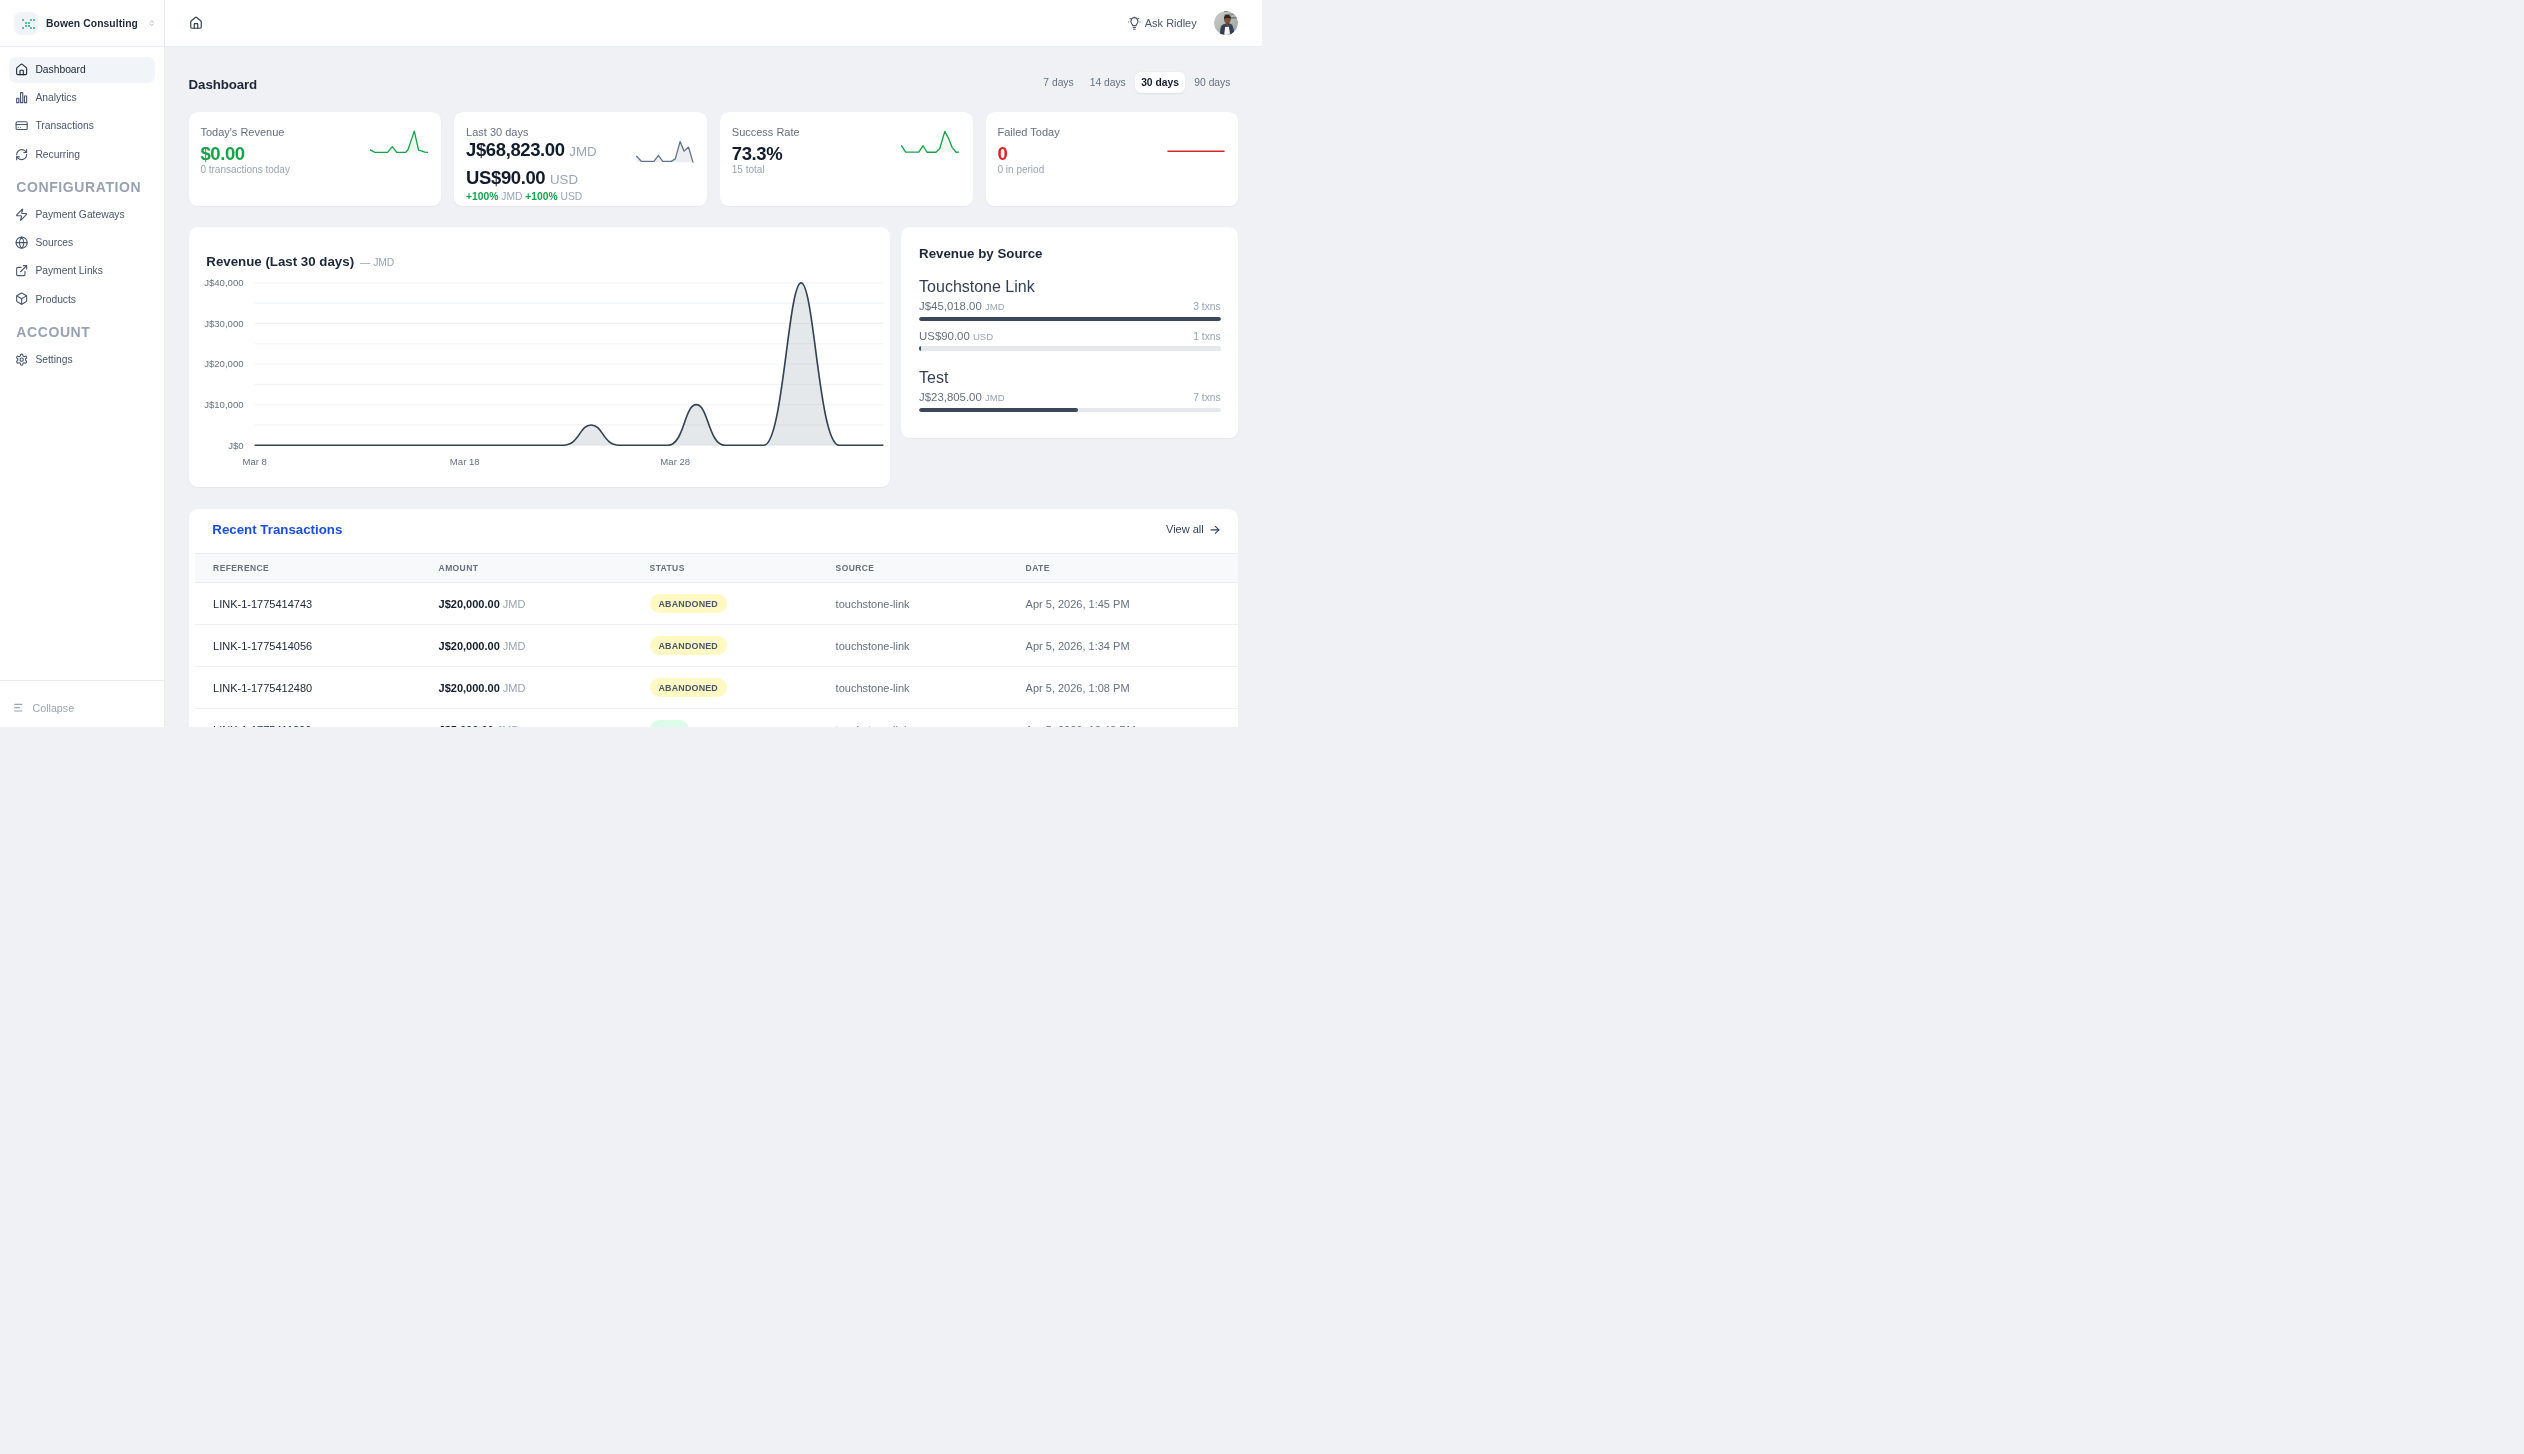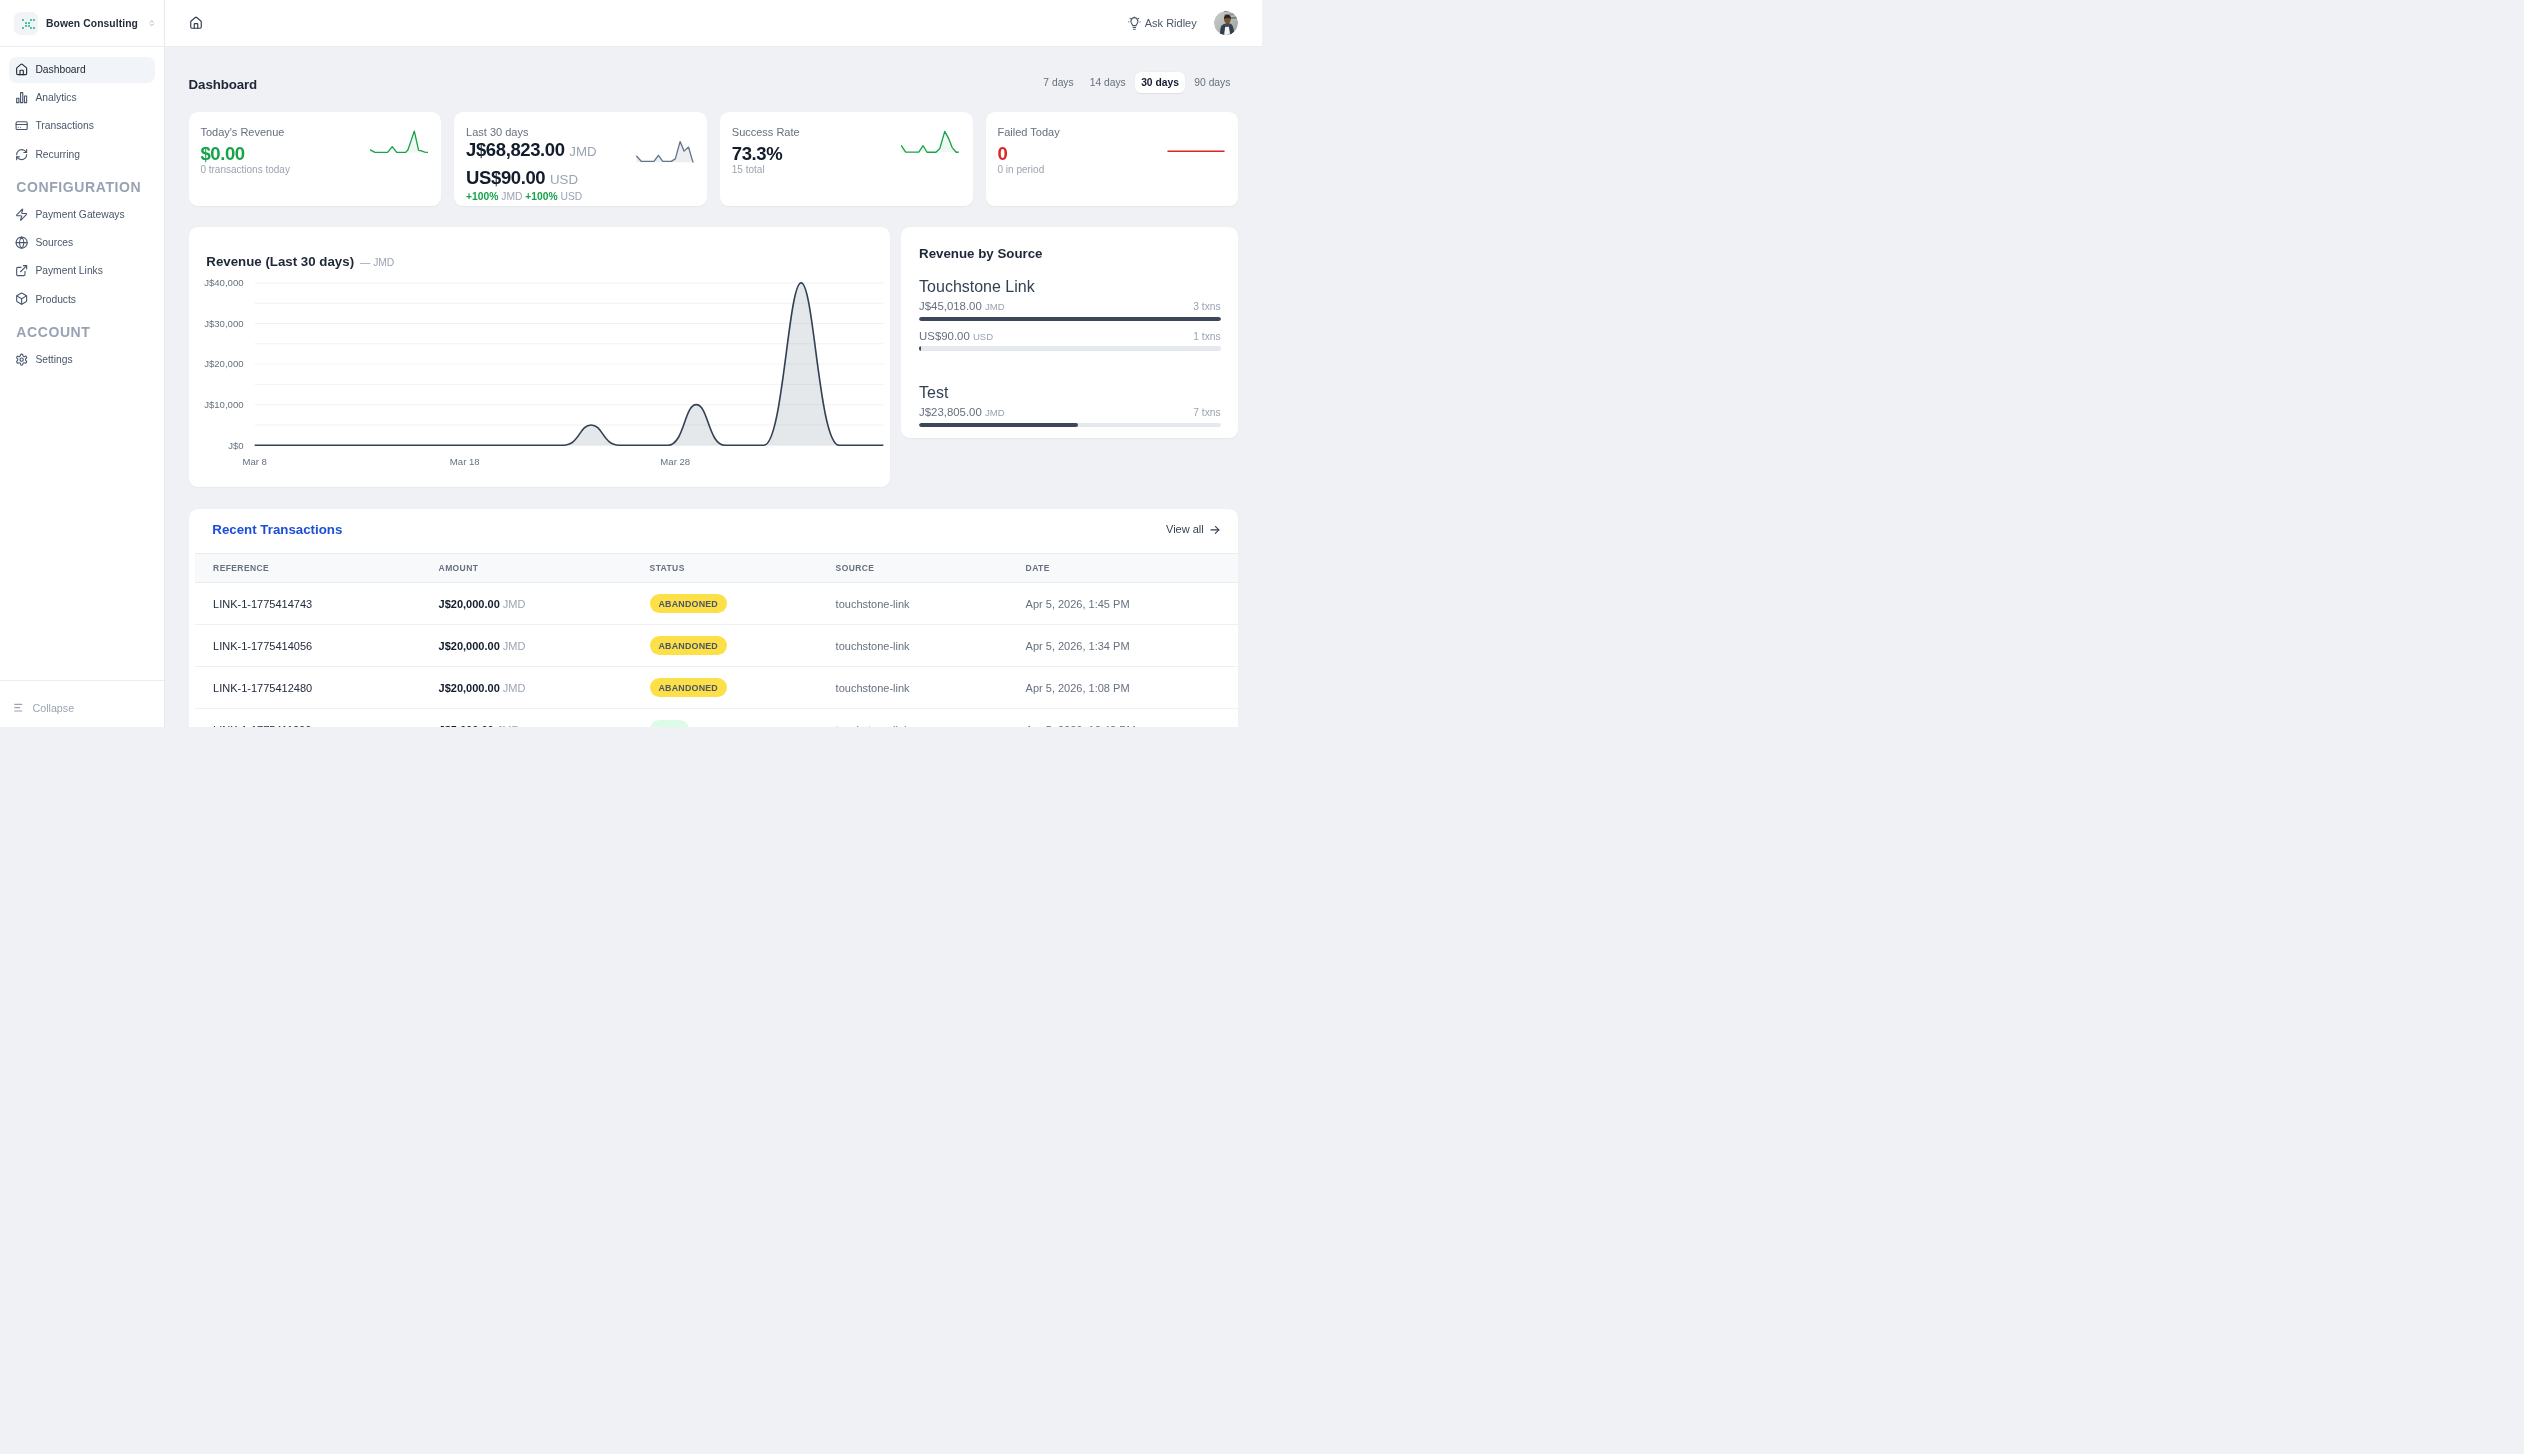--- a/index.html
+++ b/index.html
@@ -74,21 +74,21 @@
 .viewall { margin-left:auto; font-size:11px; color:#333f52; line-height:17.7px; display:flex; align-items:center; }
 .viewall svg { margin-left:5.2px; }
 table { width:100%; border-collapse:collapse; table-layout:fixed; }
 col.c1{width:244px} col.c2{width:211px} col.c3{width:186px} col.c4{width:190px}
 thead th { background:#f8f9fb; border-top:0.7px solid #e9edf1; border-bottom:0.7px solid #e9edf1; font-size:8.5px; font-weight:bold; color:#66707f; letter-spacing:0.4px; text-align:left; padding:8.9px 0 8.9px 0; }
 th:first-child, td:first-child { padding-left:18.5px; }
 tbody td { height:42px; border-bottom:0.7px solid #edf0f4; font-size:11px; color:#66707f; padding:0; }
 td.ref { color:#232c3b; }
 td.amt { color:#131c2b; font-weight:bold; }
 td.amt .cur { color:#9aa4b2; font-weight:normal; }
-.pill { display:inline-block; font-size:8.9px; font-weight:bold; color:#49566b; background:#fde047; border-radius:738px; padding:4.4px 8.9px; letter-spacing:0.2px; }
+.pill { display:inline-block; font-size:8.9px; font-weight:bold; color:#49566b; background:#fef9c3; border-radius:738px; padding:4.4px 8.9px; letter-spacing:0.2px; }
 .pill.green { background:#dcfce7; color:#15803d; }
 </style>
 </head>
 <body>
 <aside class="sb">
   <div class="sb-head">
     <div class="logo" id="logo">
         <i style="left:8.2px;top:7.6px"></i>
         <i style="left:16.3px;top:7.6px"></i>
         <i style="left:19px;top:7.6px"></i>
@@ -322,21 +322,21 @@
         <div class="bar">
             <i style="width:100%"></i>
           </div>
         <div class="srcrow srcrow2">
             <span class="amt">US$90.00 <span class="cur">USD</span></span>
             <span class="tx">1 txns</span>
           </div>
         <div class="bar">
             <i style="width:2.2px"></i>
           </div>
-        <div class="srcname" style="margin-top:34px">Test</div>
+        <div class="srcname" style="margin-top:19px">Test</div>
         <div class="srcrow">
             <span class="amt">J$23,805.00 <span class="cur">JMD</span></span>
             <span class="tx">7 txns</span>
           </div>
         <div class="bar">
             <i style="width:52.6%"></i>
           </div>
       </div>
     </div>
     <div class="card tablecard">

